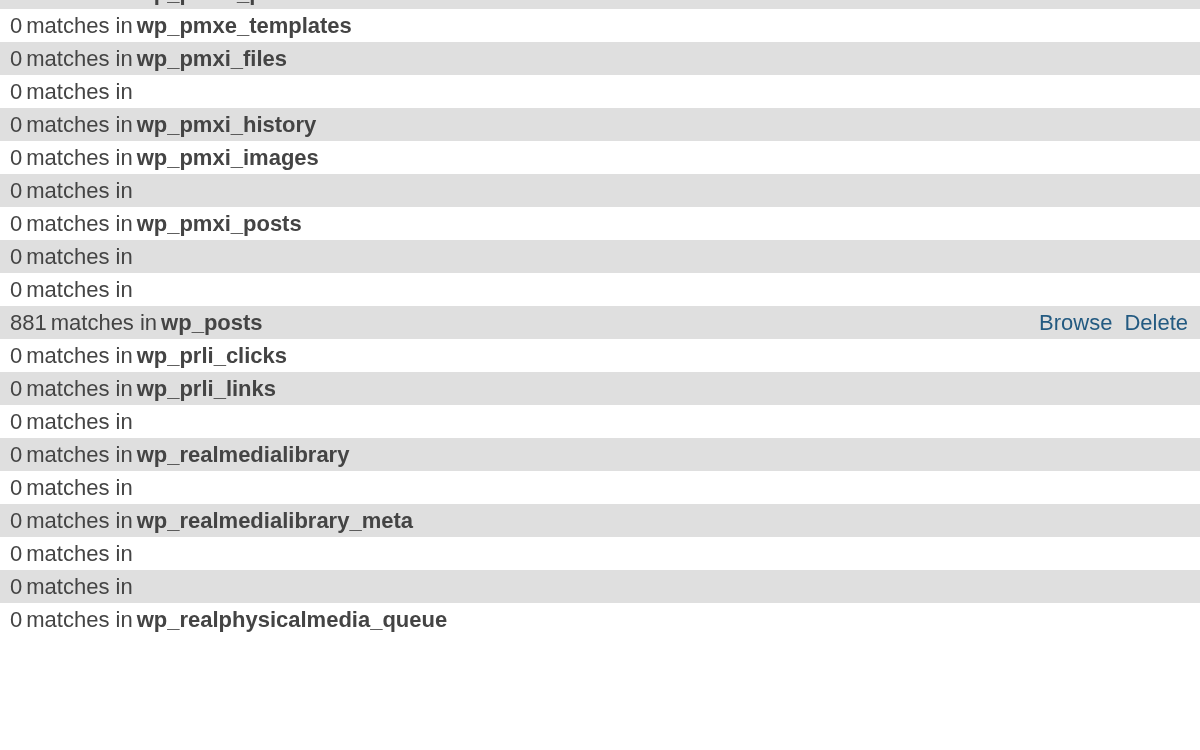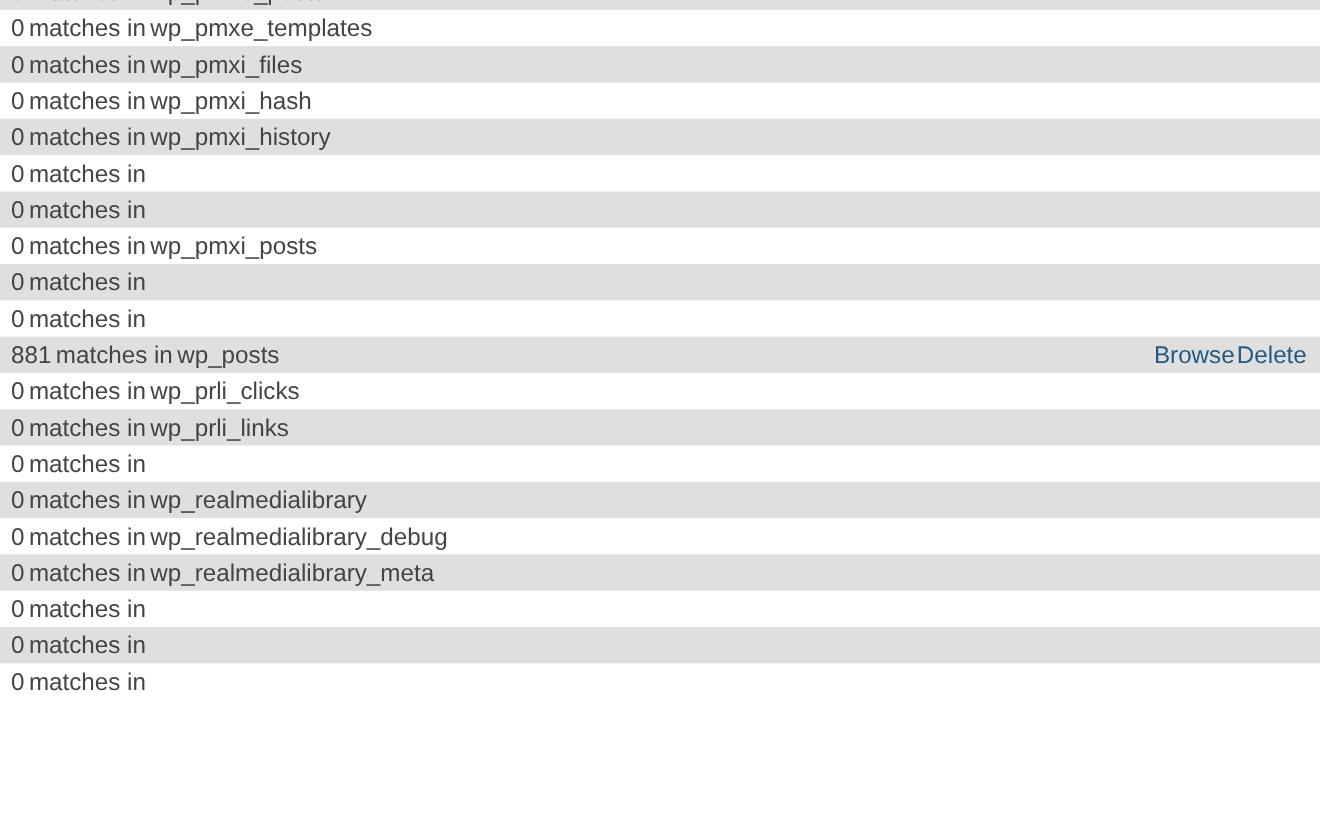--- a/index.html
+++ b/index.html
@@ -36,27 +36,27 @@
   }
   .row .count {
     color: #444444;
   }
   .row .mid {
     color: #444444;
     margin-left: 4px;
     text-align: center;
   }
   .row .table {
-    font-weight: 400;
+    font-weight: 700;
     color: #444444;
     margin-left: 4px;
   }
   .row .actions {
     display: flex;
-    gap: 2px;
+    gap: 12px;
     align-items: center;
   }
   .row .actions a {
     color: #235a81;
     text-decoration: none;
     cursor: pointer;
   }
   .row.cut-top {
     margin-top: -24px;
   }
@@ -83,34 +83,34 @@
       <div class="left">
         <span class="count">0</span>
         <span class="mid">matches in</span>
         <span class="table">wp_pmxi_files</span>
       </div>
     </div>
     <div class="row">
       <div class="left">
         <span class="count">0</span>
         <span class="mid">matches in</span>
-        <span class="table">wp_pmxi_hash</span>
       </div>
     </div>
     <div class="row shade">
       <div class="left">
         <span class="count">0</span>
         <span class="mid">matches in</span>
         <span class="table">wp_pmxi_history</span>
       </div>
     </div>
     <div class="row">
       <div class="left">
         <span class="count">0</span>
         <span class="mid">matches in</span>
+        <span class="table">wp_pmxi_images</span>
       </div>
     </div>
     <div class="row shade">
       <div class="left">
         <span class="count">0</span>
         <span class="mid">matches in</span>
       </div>
     </div>
     <div class="row">
       <div class="left">
@@ -166,21 +166,20 @@
       <div class="left">
         <span class="count">0</span>
         <span class="mid">matches in</span>
         <span class="table">wp_realmedialibrary</span>
       </div>
     </div>
     <div class="row">
       <div class="left">
         <span class="count">0</span>
         <span class="mid">matches in</span>
-        <span class="table">wp_realmedialibrary_debug</span>
       </div>
     </div>
     <div class="row shade">
       <div class="left">
         <span class="count">0</span>
         <span class="mid">matches in</span>
         <span class="table">wp_realmedialibrary_meta</span>
       </div>
     </div>
     <div class="row">
@@ -192,15 +191,16 @@
     <div class="row shade">
       <div class="left">
         <span class="count">0</span>
         <span class="mid">matches in</span>
       </div>
     </div>
     <div class="row">
       <div class="left">
         <span class="count">0</span>
         <span class="mid">matches in</span>
+        <span class="table">wp_realphysicalmedia_queue</span>
       </div>
     </div>
   </div>
 
 </body></html>

